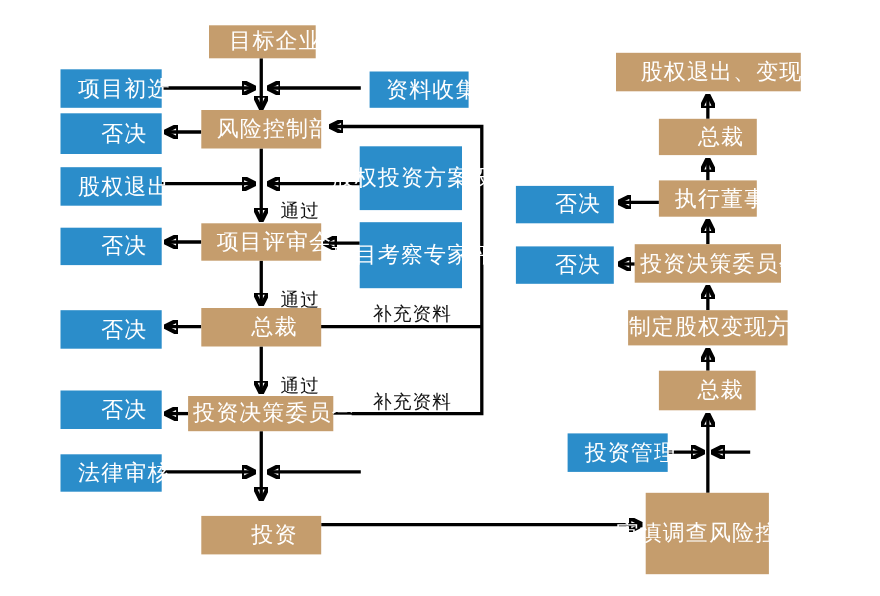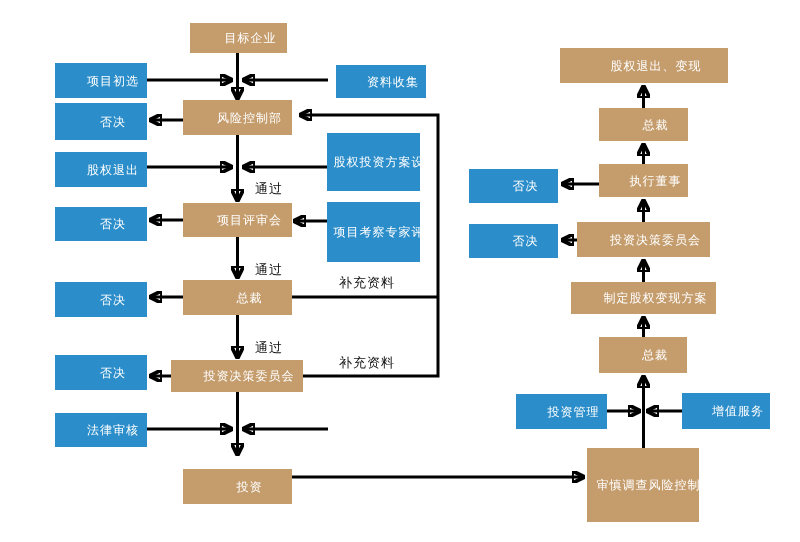--- a/index.html
+++ b/index.html
@@ -9,33 +9,33 @@
     background:var(--background,#fff);
     font-family:"Liberation Sans","DejaVu Sans",sans-serif;
     overflow:hidden;
   }
   .connectors{position:absolute;left:0;top:0;width:800px;height:542px;}
   .connectors path{stroke:var(--connector,#000);stroke-width:3;fill:none;}
   .node{
     position:absolute;
     display:flex;align-items:center;justify-content:center;
     color:var(--text-on-box,#fff);
-    font-size:12px;letter-spacing:1px;
+    font-size:20px;letter-spacing:1px;
     text-align:center;line-height:24px;
     box-sizing:border-box;
     white-space:nowrap;
     padding-left:24px;
   }
   .node.tan{background:var(--process-fill,#C59D6D);}
   .node.blue{background:var(--side-fill,#2B8DCA);}
   .node .stack{display:flex;flex-direction:row;align-items:center;}
   .edge-label{
     position:absolute;
     color:var(--label-text,#111);
-    font-size:13px;letter-spacing:1px;
+    font-size:17px;letter-spacing:1px;
     white-space:nowrap;
   }
 </style>
 </head>
 <body>
 
 <div class="canvas" id="canvas" style="--process-fill: #C59D6D; --side-fill: #2B8DCA; --connector: #000000; --text-on-box: #FFFFFF; --label-text: #111111; --background: #FFFFFF;">
 
   <svg class="connectors" viewBox="0 0 800 542" xmlns="http://www.w3.org/2000/svg">
     <defs>
@@ -115,21 +115,20 @@
   <div class="node tan" style="left:587px;top:448px;width:112px;height:74px">
     <span class="stack">
       <span>审慎调查</span>
       <span>风险控制部</span>
     </span>
   </div>
 
   <div class="node blue" style="left:469px;top:169px;width:89px;height:34px">否决</div>
   <div class="node blue" style="left:469px;top:224px;width:89px;height:34px">否决</div>
   <div class="node blue" style="left:516px;top:394px;width:91px;height:35px">投资管理</div>
-  <div class="node blue" style="left:682px;top:393px;width:88px;height:36px">增值服务</div>
 
   <div class="edge-label" style="left:255px;top:180px">通过</div>
   <div class="edge-label" style="left:255px;top:261px">通过</div>
   <div class="edge-label" style="left:255px;top:339px">通过</div>
   <div class="edge-label" style="left:339px;top:274px">补充资料</div>
   <div class="edge-label" style="left:339px;top:354px">补充资料</div>
 
 </div>
 
 </body></html>

